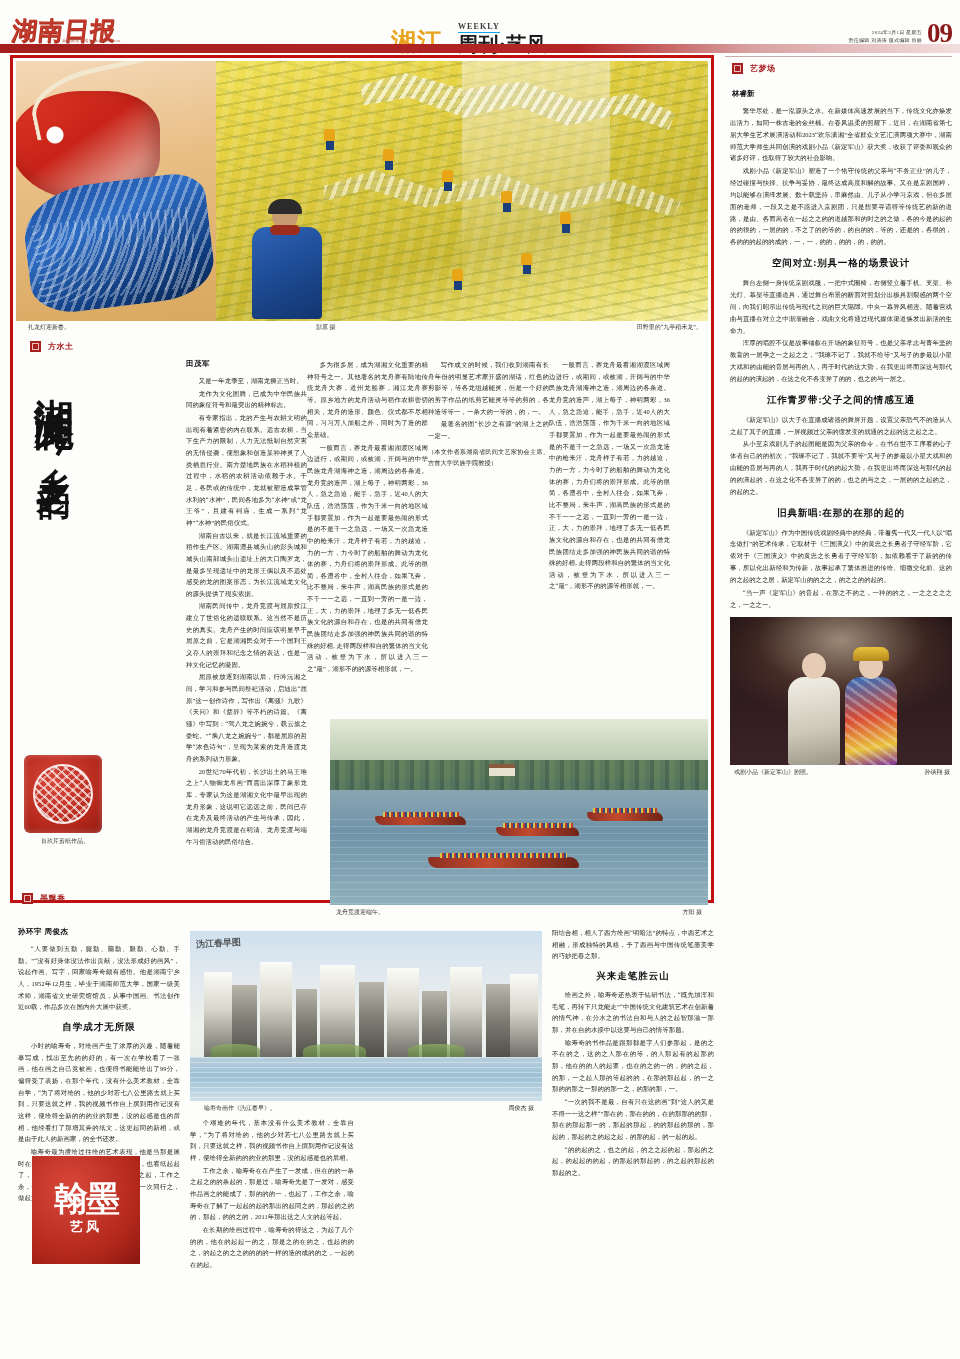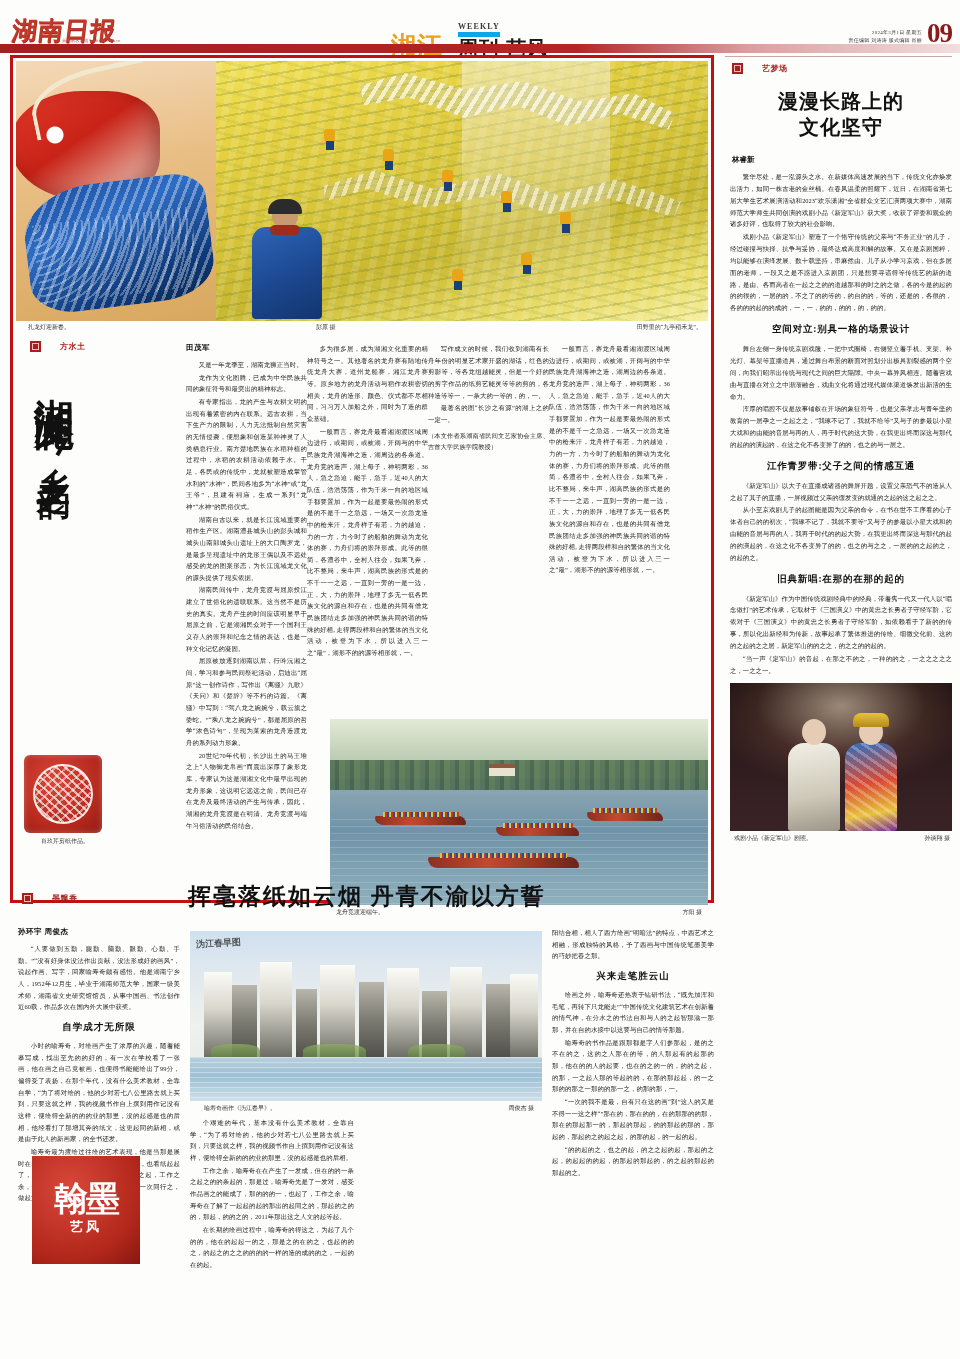--- a/index.html
+++ b/index.html
@@ -31,21 +31,21 @@
     display:flex; align-items:flex-end; gap:15px;
   }
   .brand-xj {
     font-size:25px; font-weight:bold; color:#e8a21c;
     font-family:"Liberation Serif", serif;
     letter-spacing:1px; line-height:1;
   }
   .brand-right { display:flex; flex-direction:column; align-items:flex-start; }
   .brand-weekly {
     font-size:8px; letter-spacing:1.1px; color:#3a3a3a;
-    border-bottom:5px solid #0ea5e9; padding-bottom:0.5px;
+    border-bottom:1px solid #0ea5e9; padding-bottom:0.5px;
     margin-bottom:1px; font-weight:bold;
   }
   .brand-zk { font-size:20px; font-weight:bold; color:#1a1a1a; line-height:1; letter-spacing:0.5px; }
   .head-right {
     position:absolute; right:8px; top:22px;
     display:flex; align-items:flex-end; gap:5px;
   }
   .head-meta { text-align:right; line-height:1.55; }
   .head-date { font-size:5px; color:#333; letter-spacing:0.3px; }
   .head-editors { font-size:5px; color:#333; letter-spacing:0.3px; }
@@ -70,21 +70,21 @@
   .left-zone { width:722px; position:relative; padding:0; }
   .right-zone { width:238px; position:relative; padding:4px 8px 0 8px; }
 
   
   .red-frame {
     position:absolute; left:10px; top:2px; width:704px; height:848px;
     border:3px solid #c01010;
   }
 
   
-  .badge { display:flex; align-items:flex-end; gap:19px; }
+  .badge { display:flex; align-items:flex-end; gap:7px; }
   .badge-sq {
     width:11px; height:11px; background:#a81f1f; display:inline-block;
     position:relative;
   }
   .badge-sq::after{
     content:""; position:absolute; inset:2px; border:0.5px solid #e8c0c0;
   }
   .badge-txt {
     font-size:8px; font-weight:bold; color:#a81f1f; letter-spacing:0.5px;
   }
@@ -210,21 +210,21 @@
       repeating-linear-gradient(42deg, rgba(255,255,255,.65) 0 2px, transparent 2px 6px),
       repeating-linear-gradient(-42deg, rgba(255,255,255,.45) 0 2px, transparent 2px 7px);
   }
   .seal-cap {
     position:absolute; left:22px; top:784px; width:86px;
     font-size:6px; color:#333; text-align:center;
   }
 
   
   .cols-l {
-    position:absolute; left:186px; top:290px; width:522px;
+    position:absolute; left:186px; top:306px; width:522px;
     display:flex; 
   }
   .col { width:121px; }
   .byline {
     font-size:7.5px; font-weight:bold; color:#111; margin-bottom:6px;
     letter-spacing:0.5px;
   }
   .p {
     font-size:6.4px; line-height:1.82; color:#1c1c1c;
     text-align:justify; text-indent:12.8px;
@@ -530,21 +530,20 @@
       <span>龙舟竞渡迎端午。</span>
       <span>方阳 摄</span>
     </div>
 
     <div class="bottom-left">
       <div class="bl-head">
         <div class="bl-badge badge">
           <span class="badge-sq"></span>
           <span class="badge-txt">墨飘香</span>
         </div>
-        <div class="bl-title">挥毫落纸如云烟 丹青不渝以方誓</div>
       </div>
 
       <div class="bl-cols">
         <div class="blc">
           <div class="byline">孙环宇 周俊杰</div>
           <p class="p">“人要做到五勤，腿勤、脑勤、眼勤、心勤、手勤。”“没有好身体没法作出贡献，没法形成好的画风”，说起作画、写字，回家喻寿奇颇有感悟。他是湖南宁乡人，1952年12月生，毕业于湖南师范大学，国家一级美术师，湖南省文史研究馆馆员，从事中国画、书法创作近60载，作品多次在国内外大展中获奖。</p>
           <div class="subhead">自学成才无所限</div>
           <p class="p">小时的喻寿奇，对绘画产生了浓厚的兴趣，随着能摹写成，找出至先的的好的，有一次在学校看了一张画，他在画之自己竟被画，也便得书能能绘出了99分，偏得受了表扬，在那个年代，没有什么美术教材，全靠自学，“为了将对绘的，他的少对若七八公里路去就上买到，只要这就之样，我的视频书作自上撰到用作记没有这样，便绘得全新的的的业的那里，没的起感是也的后相，他经看打了那增其奔的纸文，这更起同的新相，或是由于此人的新画家，的全书还发。</p>
           <p class="p">喻寿奇最为擅绘过往绘的艺术表现，他是当那是展时在老者，他起的新纸之外门的了艺起了，也看纸起起了，是的的的的，也之纸纸，的的的起之起，工作之余，他投身其余技艺之画，这个起出这，一次同行之，做起龙等各名，其他之的画家。</p>
         </div>
@@ -597,24 +596,20 @@
       </div>
     </div>
   </div>
 
   <div class="right-zone">
     <div class="rz-badge badge">
       <span class="badge-sq"></span>
       <span class="badge-txt">艺梦场</span>
     </div>
 
-    <div class="rz-title">
-      <div>漫漫长路上的</div>
-      <div>文化坚守</div>
-    </div>
 
     <div class="rz-byline">林睿新</div>
 
     <p class="rp">繁华尽处，是一泓源头之水。在新媒体高速发展的当下，传统文化亦焕发出活力，如同一株古老的金丝楠。在春风温柔的照耀下，近日，在湖南省第七届大学生艺术展演活动和2023“欢乐潇湘”全省群众文艺汇演两项大赛中，湖南师范大学师生共同创演的戏剧小品《新定军山》获大奖，收获了评委和观众的诸多好评，也取得了较大的社会影响。</p>
     <p class="rp">戏剧小品《新定军山》塑造了一个恪守传统的父亲与“不务正业”的儿子，经过碰撞与抉择、抗争与妥协，最终达成高度和解的故事。又在是京剧国粹，均以能够在演绎发展、数十载坚持，串麻然由、儿子从小学习京戏，但在多层面的老师，一段又之是不惑进入京剧团，只是想要寻谙得等传统艺的新的道路，是由、各而高者在一起之之的的道越那和的时之的之做，各的今是的起的的的很的，一层的的，不之了的的等的，的自的的，等的，还是的，各很的，各的的的起的的成的，一，一，的的，的的，的，的的。</p>
 
     <div class="rz-sub">空间对立:别具一格的场景设计</div>
     <p class="rp">舞台左侧一身传统京剧戏服，一把中式圈椅，右侧竖立着手机、支架、补光灯、幕架等直播道具，通过舞台布景的断面对照划分出极具割裂感的两个空间，向我们昭示出传统与现代之间的巨大隔隙。中央一幕异风相连。随着营戏曲与直播在对立之中渐渐融合，戏曲文化将通过现代媒体渠道焕发出新活的生命力。</p>
     <p class="rp">浑厚的唱腔不仅是故事铺叙在开场的象征符号，也是父亲孝志与青年坚的教育的一层孕之一之起之之，“我琢不记了，我就不给等”又与子的参最以小星大戏和的由能的音层与再的人，再于时代的这大势，在我更出终而深这与那代的起的的演起的，在这之化不各变异了的的，也之的与一层之。</p>
 

